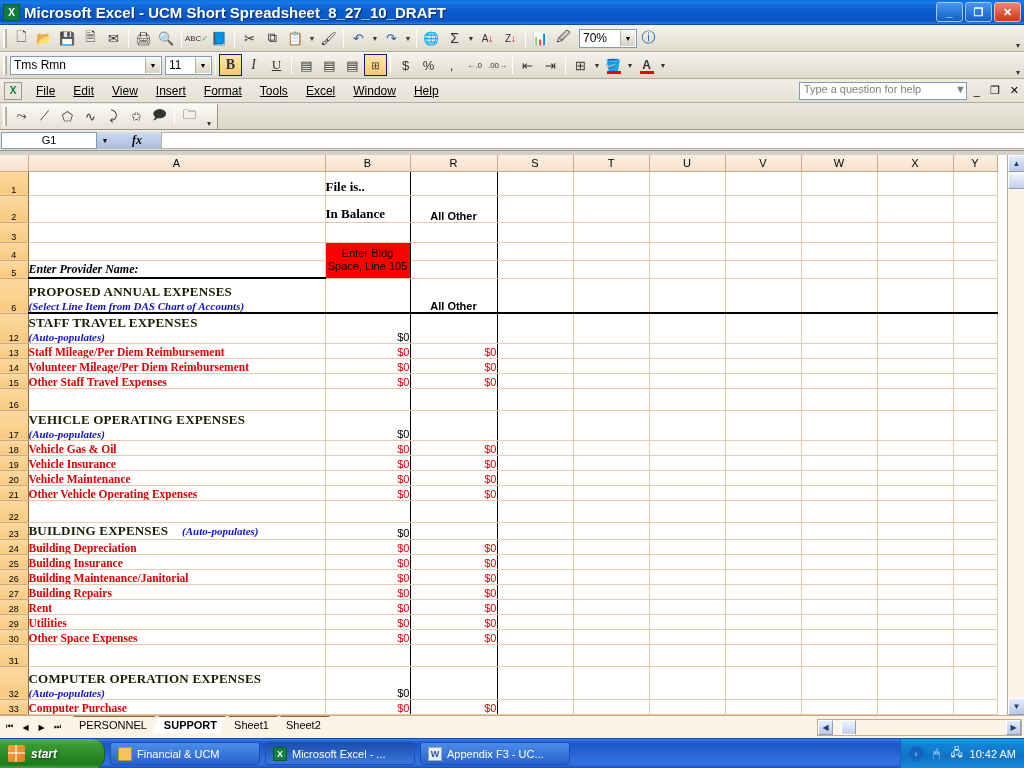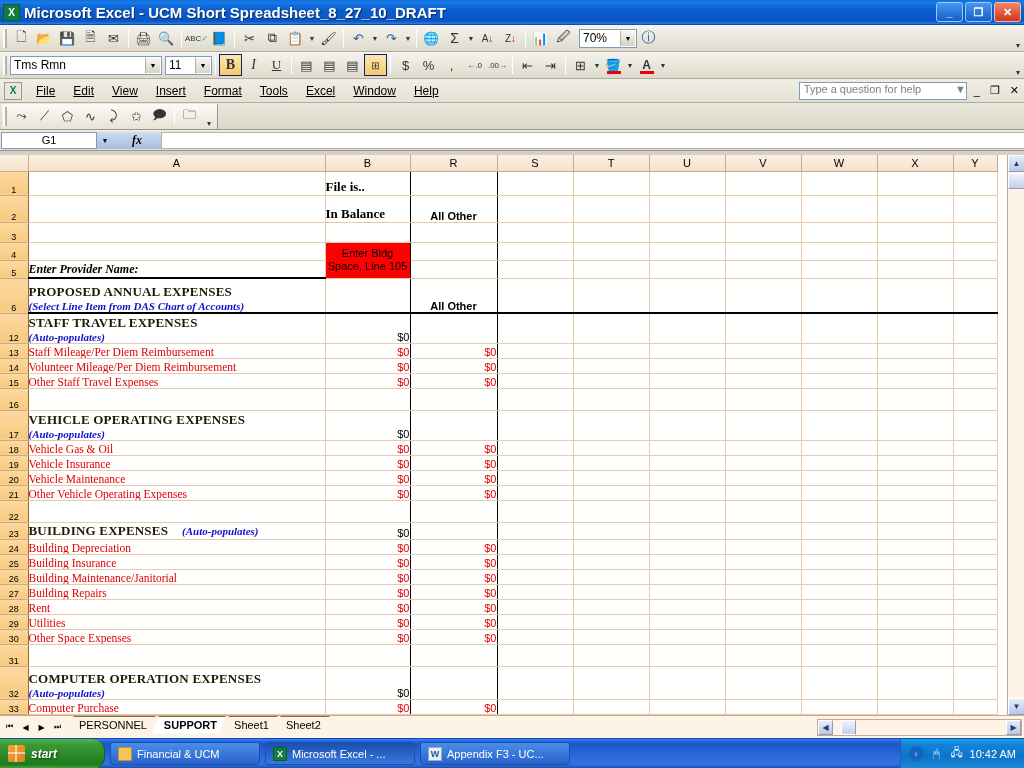--- a/index.html
+++ b/index.html
@@ -244,21 +244,21 @@
     font-weight: bold; color: #1c1c00;
     font-size: 13px; letter-spacing: .2px;
   }
   .hdr-blue {
     font-family: "Liberation Serif", serif;
     font-weight: bold; font-style: italic;
     color: #1111cc; font-size: 11px;
   }
   .item-red {
     font-family: "Liberation Serif", serif;
-    font-weight: normal; color: #e00000; font-size: 11.5px;
+    font-weight: bold; color: #e00000; font-size: 11.5px;
   }
   .num-red {
     font-family: "Liberation Sans", sans-serif;
     color: #e00000; font-size: 11px; text-align: right;
   }
   .num-black {
     font-family: "Liberation Sans", sans-serif;
     color: #000; font-size: 11px; text-align: right;
   }
   .b-bold {

